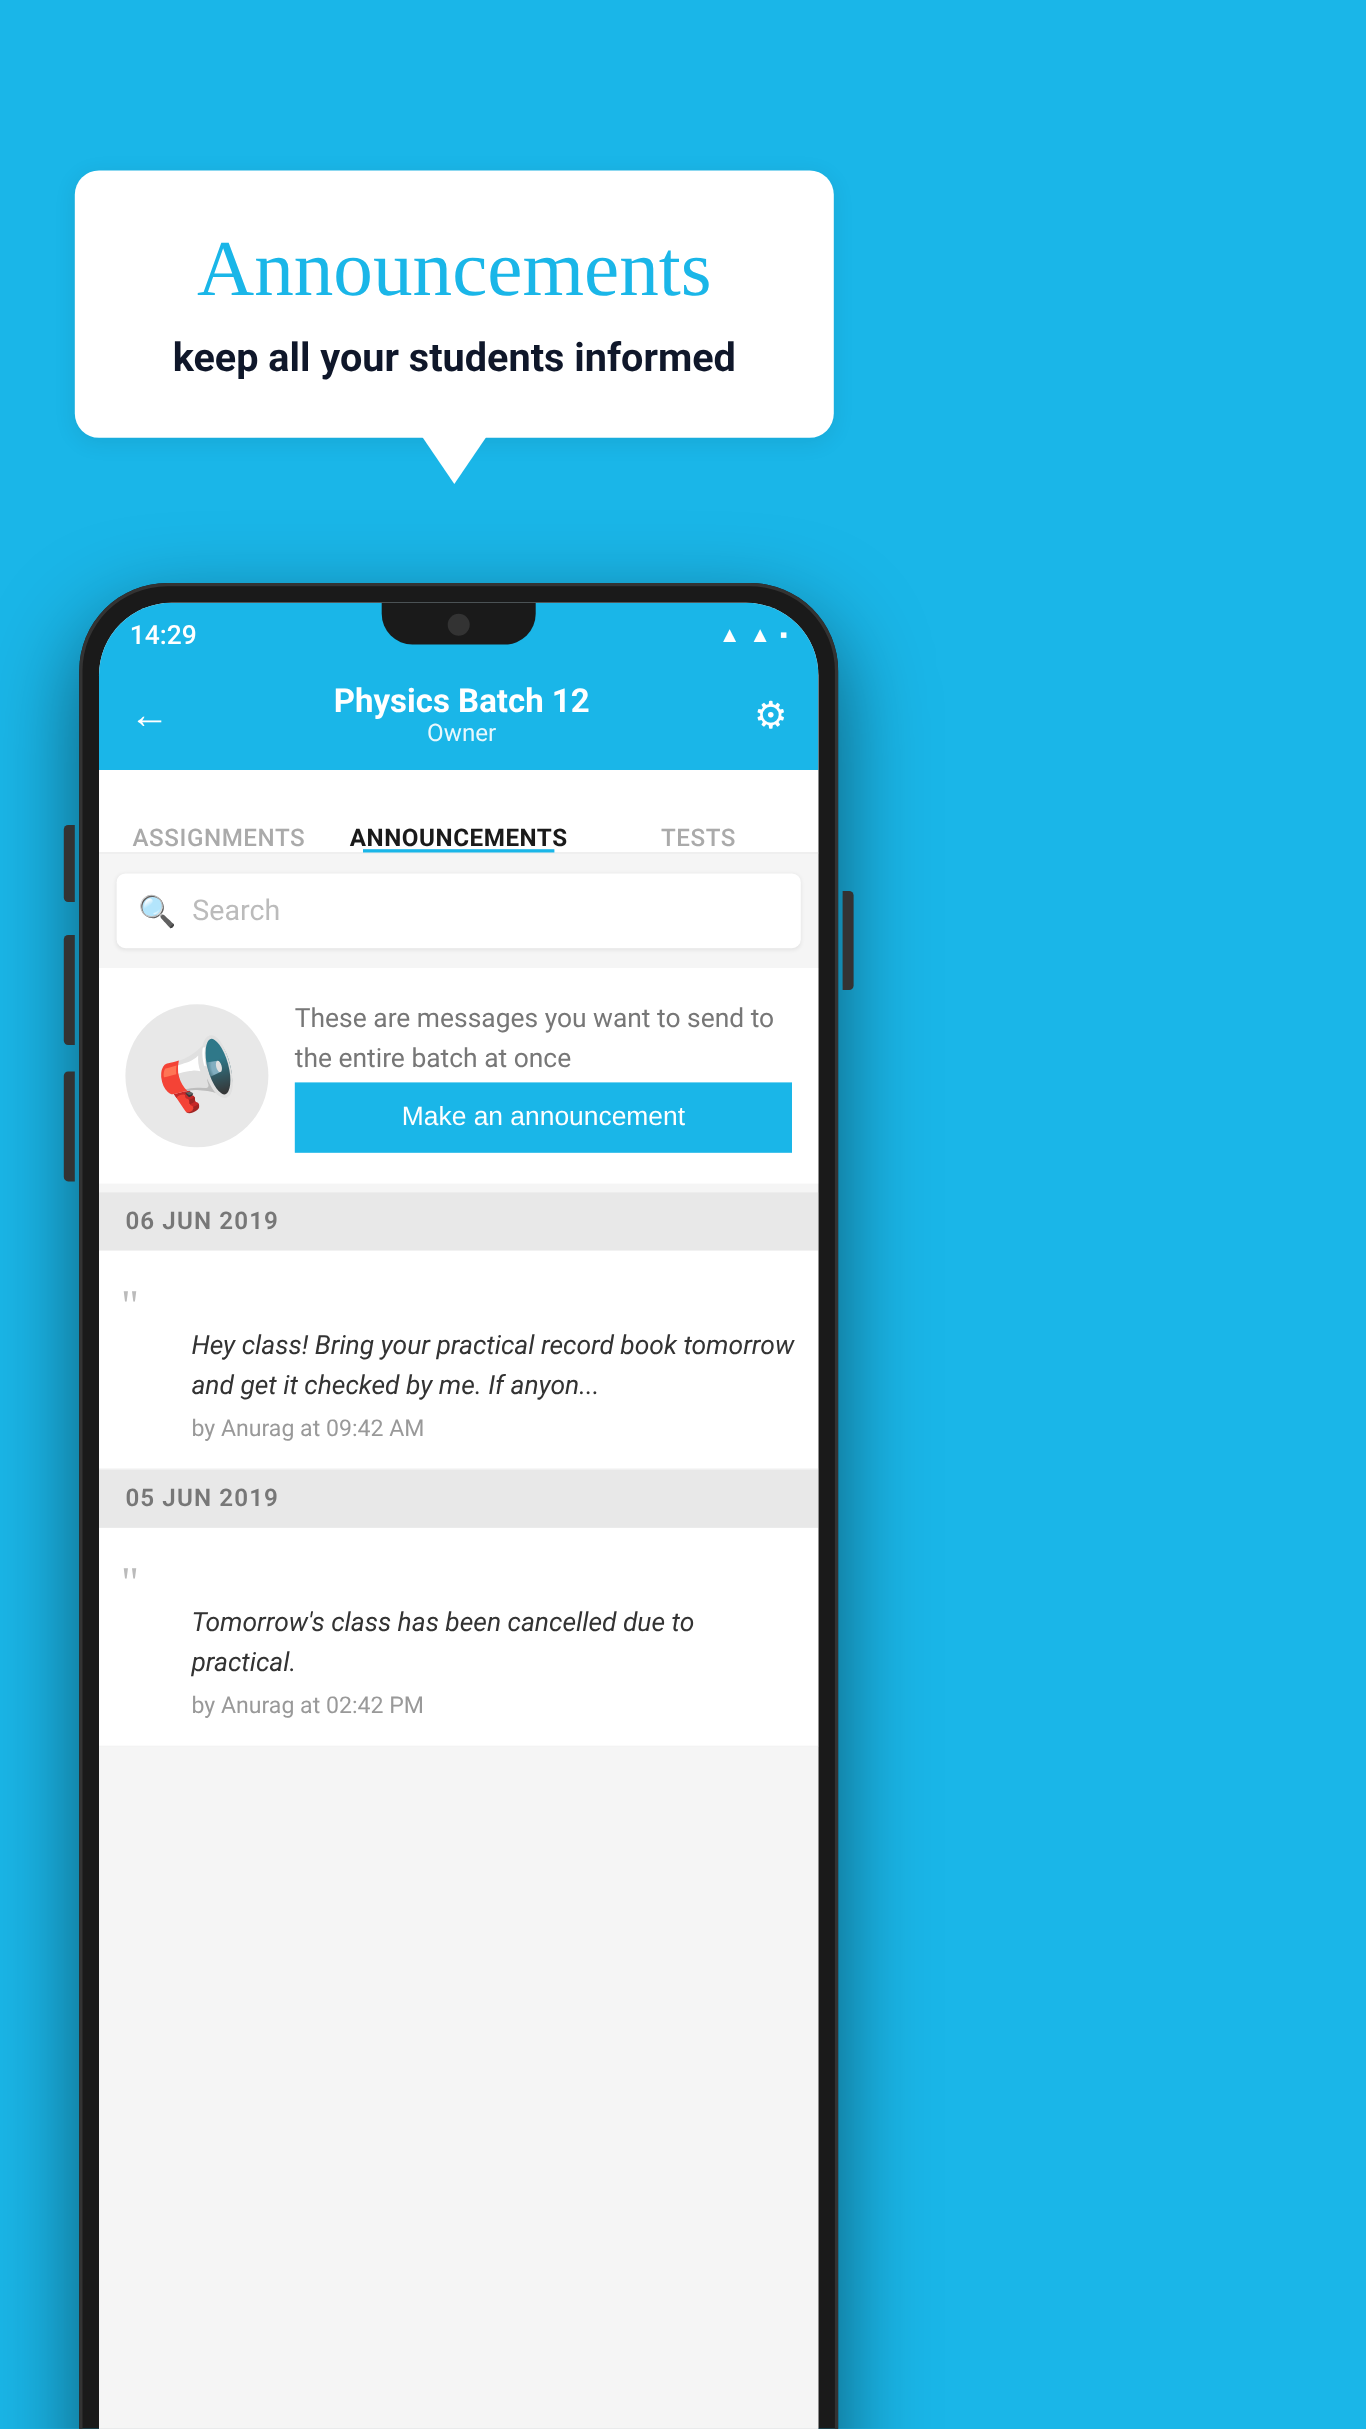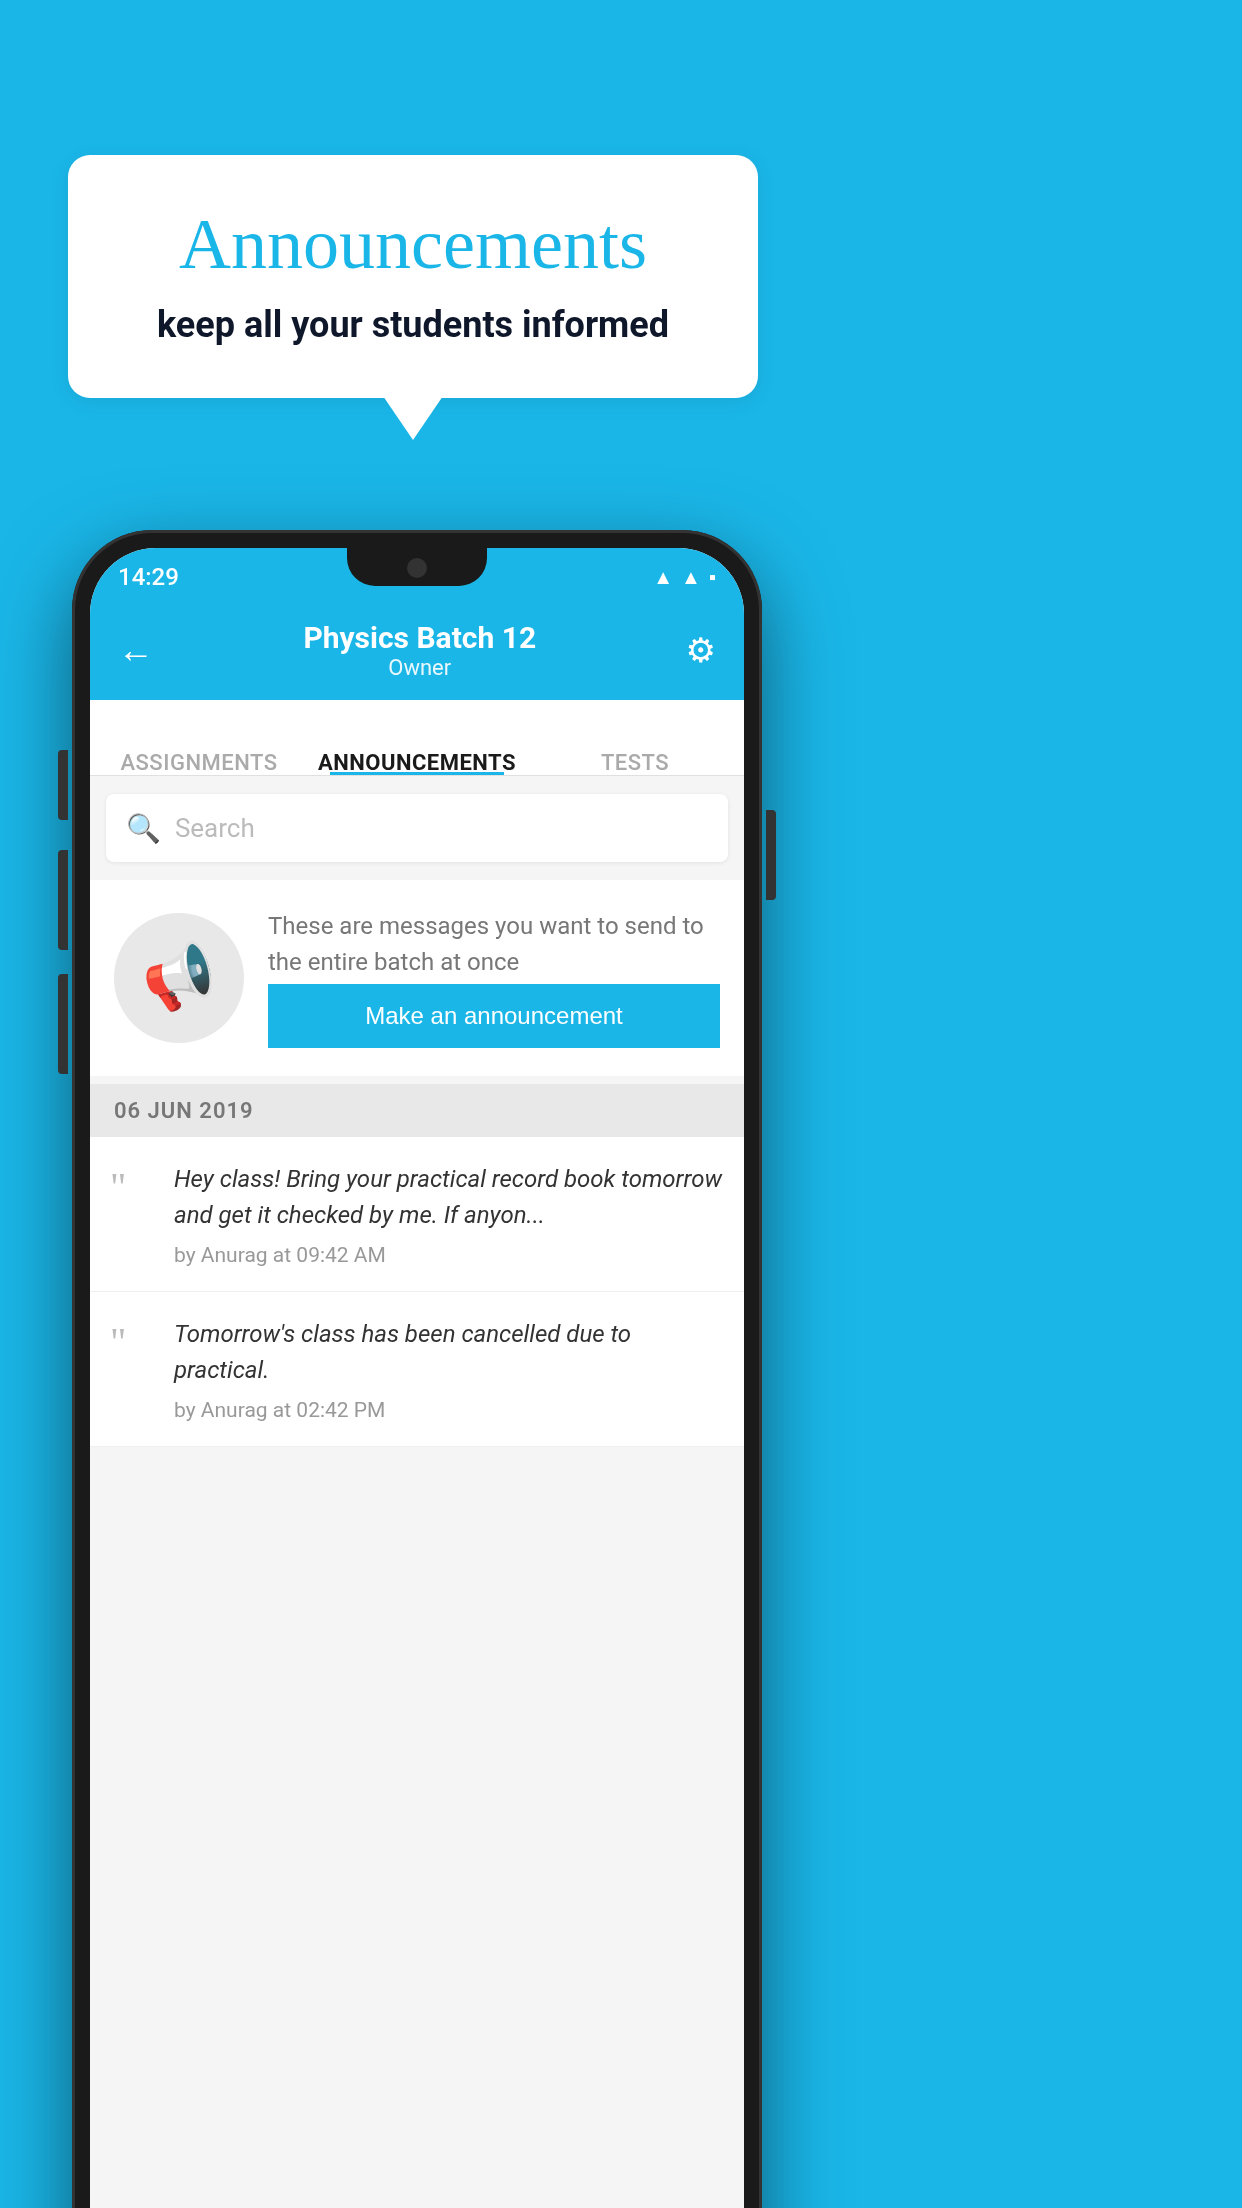--- a/index.html
+++ b/index.html
@@ -327,20 +327,21 @@
     .announcement-content {
       flex: 1;
     }
 
     .announcement-text {
       font-size: 24px;
       color: #333;
       font-style: italic;
       line-height: 1.5;
       margin-bottom: 10px;
+      margin-top: 44px;
     }
 
     .announcement-meta {
       font-size: 21px;
       color: #999;
     }
 
     
     .phone-side-btn-right {
       position: absolute;
@@ -462,20 +463,21 @@
           <div class="date-separator">06  JUN  2019</div>
 
           <div class="announcement-item">
             <div class="quote-icon">"</div>
             <div class="announcement-content">
               <div class="announcement-text">Hey class! Bring your practical record book tomorrow and get it checked by me. If anyon...</div>
               <div class="announcement-meta">by Anurag at 09:42 AM</div>
             </div>
           </div>
 
+          <div class="date-separator">05  JUN  2019</div>
 
           <div class="announcement-item">
             <div class="quote-icon">"</div>
             <div class="announcement-content">
               <div class="announcement-text">Tomorrow's class has been cancelled due to practical.</div>
               <div class="announcement-meta">by Anurag at 02:42 PM</div>
             </div>
           </div>
 
         </div>

